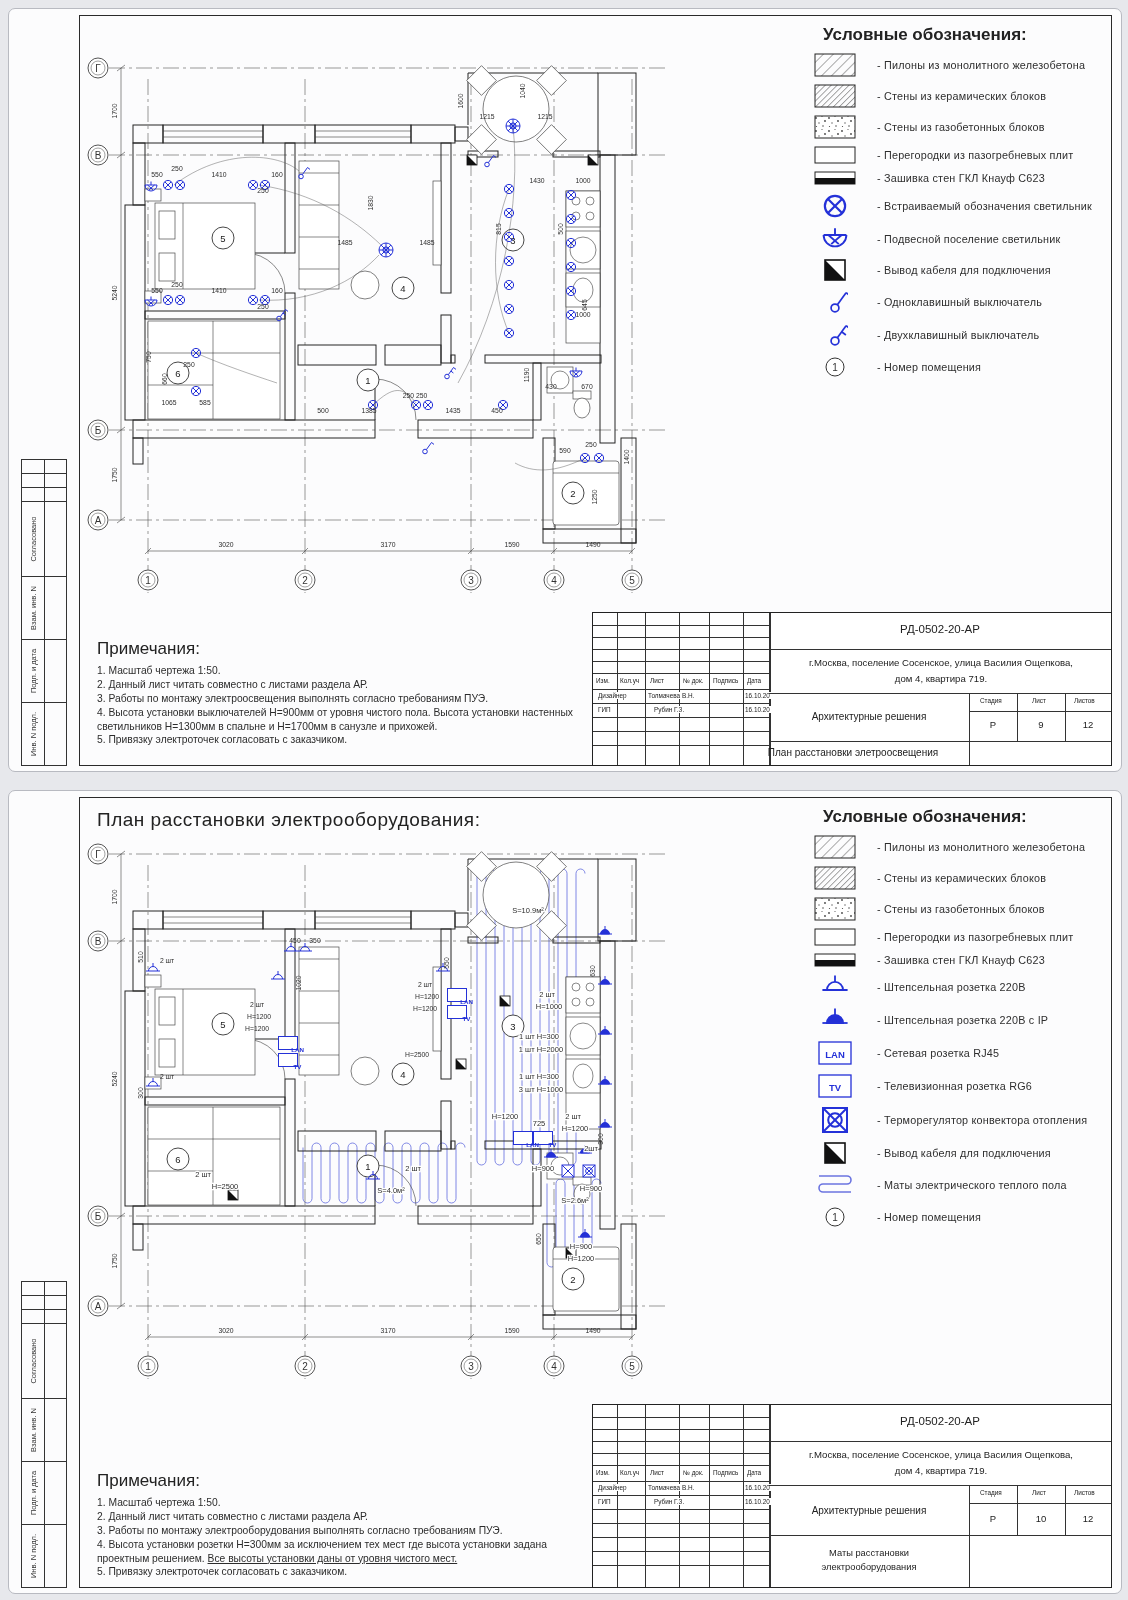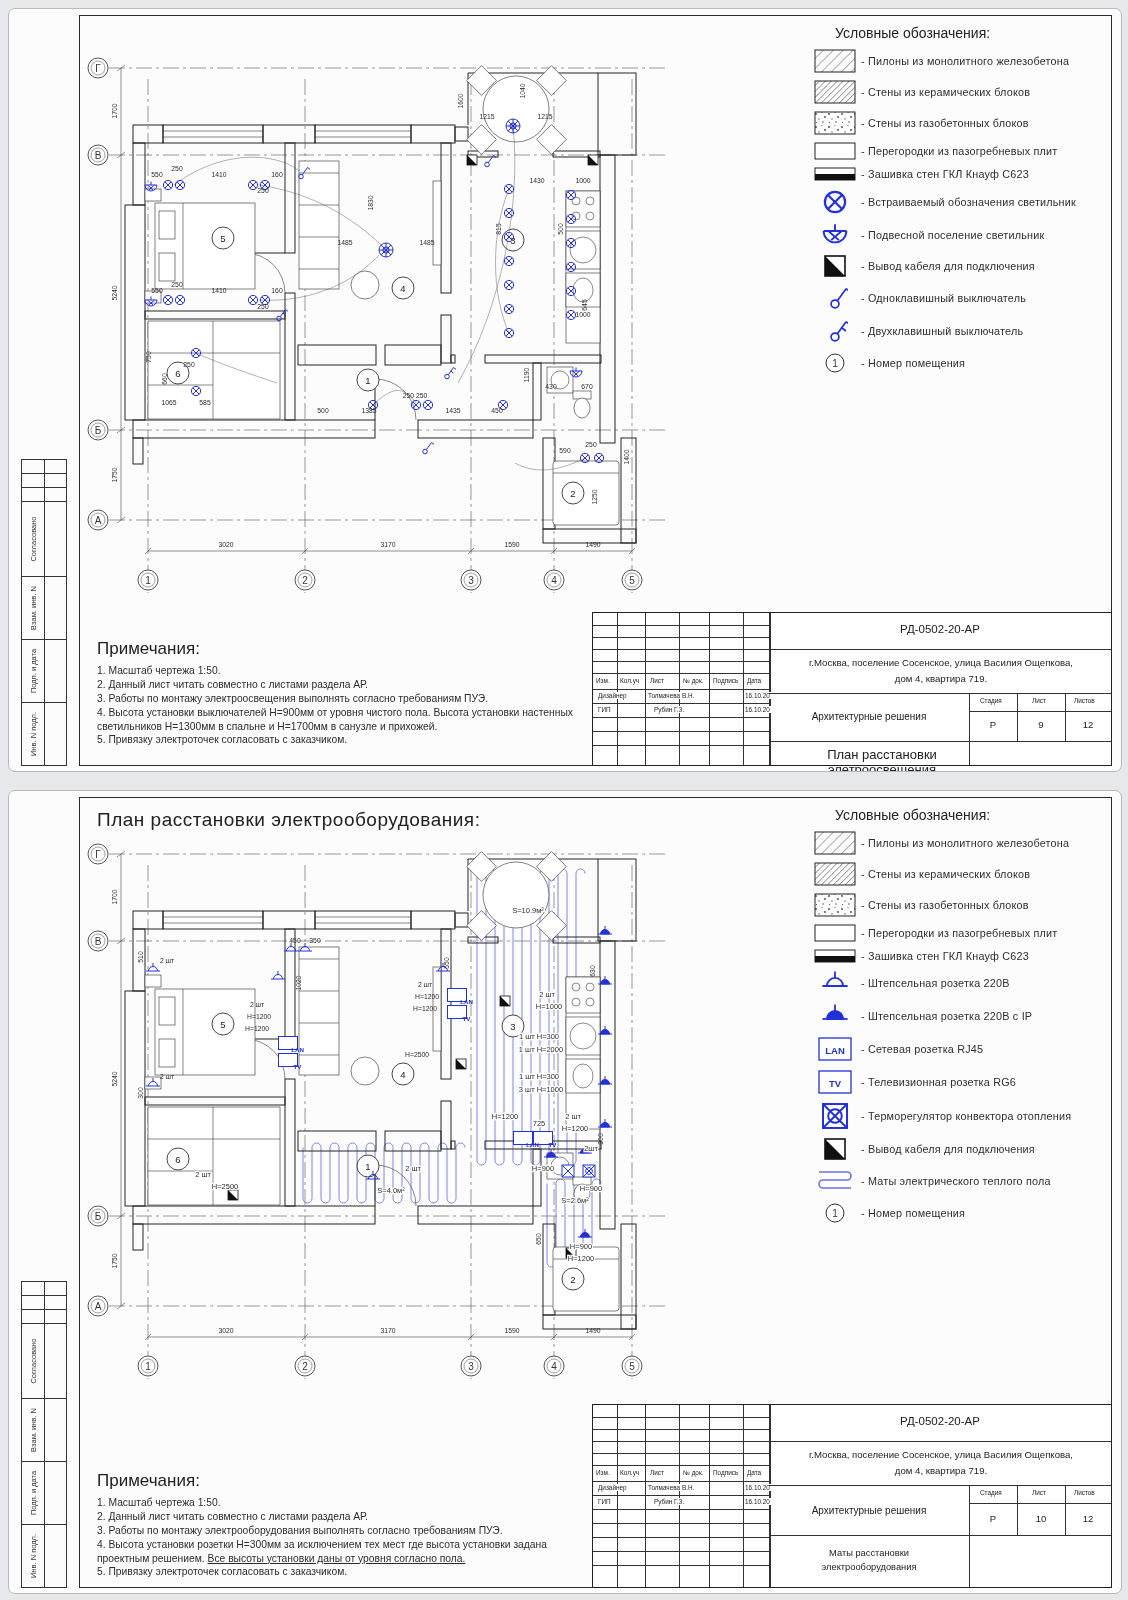--- a/index.html
+++ b/index.html
@@ -39,22 +39,22 @@
   .d{font-size:6.8px;fill:#2d2d2d;text-anchor:middle;}
   .roomt{font-size:9.5px;fill:#222;text-anchor:middle;}
   .roomc{fill:#fff;stroke:#333;stroke-width:.9;}
   .bl{stroke:#2431d8;fill:none;stroke-width:1;}
   .bt{font-size:6.2px;fill:#2431d8;text-anchor:middle;font-weight:bold;}
   .wire{stroke:#5a5a5a;stroke-width:.55;fill:none;opacity:.85;}
   .mat{stroke:#6b74e0;stroke-width:1;fill:none;opacity:.85;}
   .matlab{font-size:7.5px;fill:#2d2d2d;text-anchor:middle;paint-order:stroke;stroke:#fff;stroke-width:2.5px;}
   
   .legend{position:absolute;left:800px;top:16px;width:308px;}
-  .legend-title{font-size:14px;margin:0 0 8px 26px;color:#222;}
-  .lrow{display:flex;align-items:center;margin-bottom:7px;}
+  .legend-title{font-size:17px;margin:0 0 8px 14px;color:#222;font-weight:bold;}
+  .lrow{display:flex;align-items:center;margin-bottom:7px;gap:16px;}
   .lic{width:52px;display:flex;justify-content:center;flex:none;}
   .llab{font-size:10.8px;color:#2e2e2e;letter-spacing:.2px;}
   
   .notes{position:absolute;left:88px;width:500px;}
   #sheet1 .notes{top:630px;}
   #sheet2 .notes{top:680px;}
   .notes-title{font-size:17px;margin-bottom:5px;color:#222;}
   .note{font-size:10.3px;line-height:1.35;color:#2c2c2c;}
   .uline{text-decoration:underline;}
   
@@ -603,21 +603,21 @@
     <div class="hl" style="left:376px;right:0;top:98px"></div>
     <div class="hl" style="left:376px;right:0;top:128px"></div>
     <div class="hl" style="left:176px;width:200px;top:128px"></div>
     <div class="st-big" style="left:176px;width:200px;top:98px;font-size:10px">Архитектурные решения</div>
     <div class="st-cell" style="left:386px;top:84px">Стадия</div>
     <div class="st-cell" style="left:438px;top:84px">Лист</div>
     <div class="st-cell" style="left:480px;top:84px">Листов</div>
     <div class="st-big" style="left:376px;width:48px;top:106px;font-size:9.5px">Р</div>
     <div class="st-big" style="left:424px;width:48px;top:106px;font-size:9.5px">9</div>
     <div class="st-big" style="left:472px;width:46px;top:106px;font-size:9.5px">12</div>
-    <div class="st-big" style="left:189px;width:200px;top:134px;font-size:13px">
+    <div class="st-big" style="left:160px;width:200px;top:134px;font-size:10px">
       <span>План расстановки элетроосвещения</span> <span></span>
     </div>
   </div>
 </div>
 
 <div class="sheet" id="sheet2">
   <div class="frame"></div>
 
   <div class="sidestrip">
     <div class="ssrow">
@@ -877,21 +877,21 @@
         </span>
         <span class="llab">- Номер помещения</span>
       </div>
   </div>
 
   <div class="notes">
     <div class="notes-title">Примечания:</div>
     <div class="note"><span>1. Масштаб чертежа 1:50.</span><span class="uline"></span></div>
     <div class="note"><span>2. Данный лист читать совместно с листами раздела АР.</span><span class="uline"></span></div>
     <div class="note"><span>3. Работы по монтажу электрооборудования выполнять согласно требованиям ПУЭ.</span><span class="uline"></span></div>
-    <div class="note"><span>4. Высота установки розетки Н=300мм за исключением тех мест где высота установки задана проектным решением. </span><span class="uline">Все высоты установки даны от уровня согласно пола.</span></div>
+    <div class="note"><span>4. Высота установки розетки Н=300мм за исключением тех мест где высота установки задана проектным решением. </span><span class="uline">Все высоты установки даны от уровня чистого мест.</span></div>
     <div class="note"><span>5. Привязку электроточек согласовать с заказчиком.</span><span class="uline"></span></div>
   </div>
 
   <div class="stamp">
     <div class="vl" style="left:24px"></div>
       <div class="vl" style="left:52px"></div>
     <div class="vl" style="left:86px"></div>
       <div class="vl" style="left:116px"></div>
     <div class="vl" style="left:150px"></div>
       <div class="vl" style="left:176px;width:1.5px"></div>

